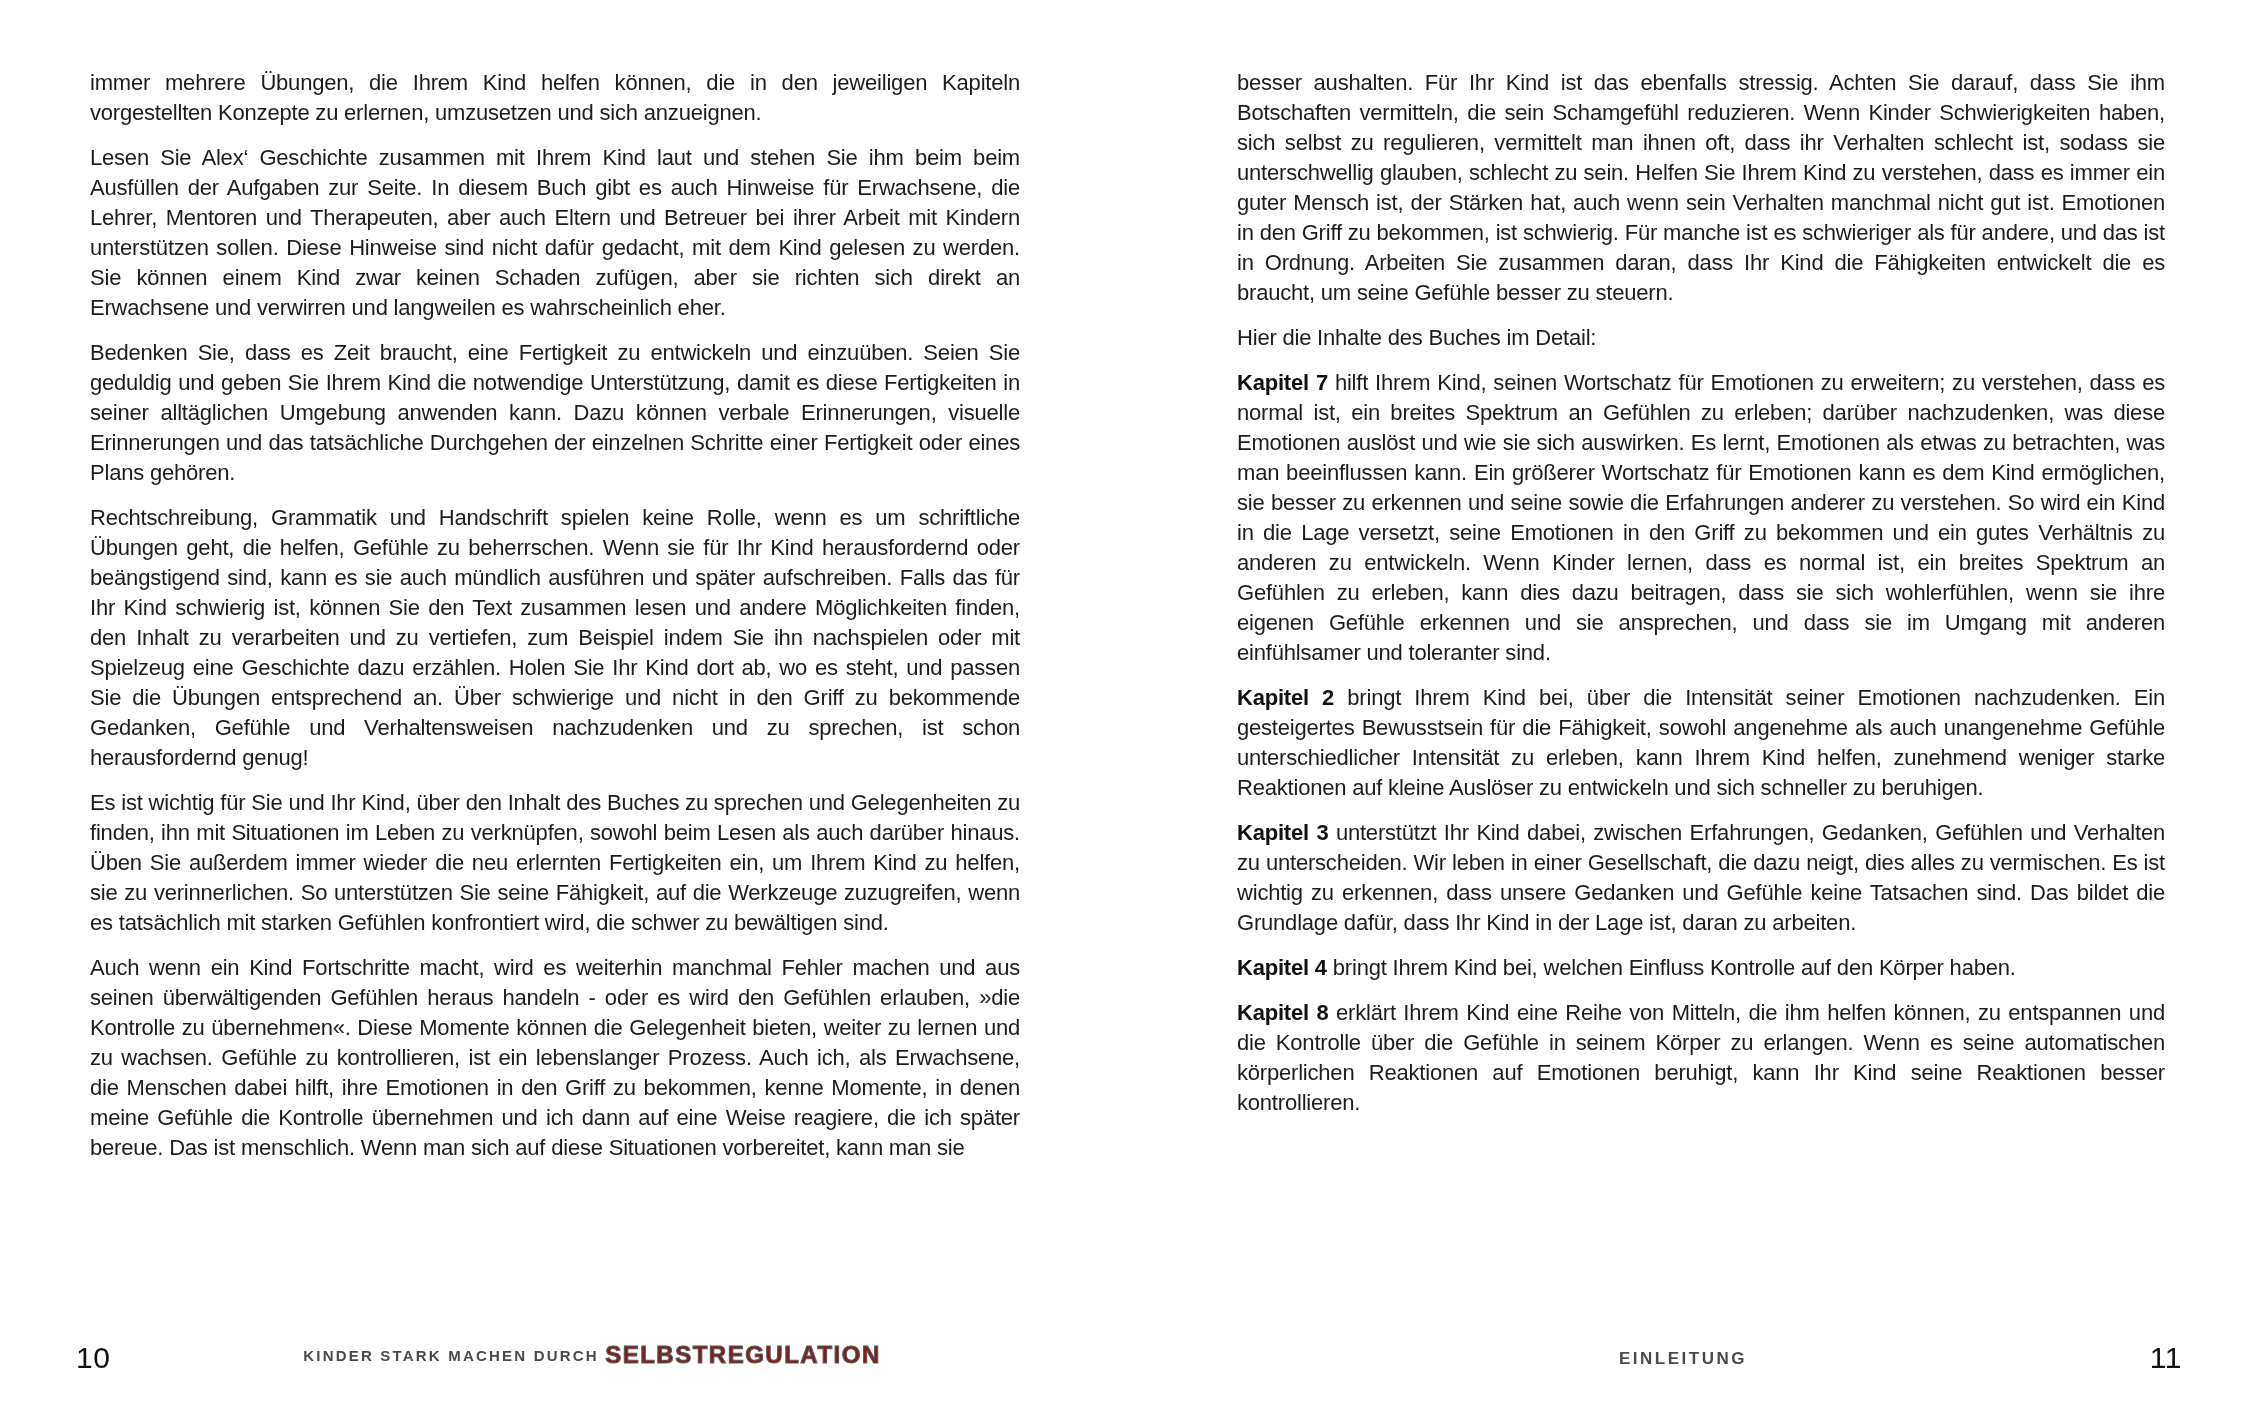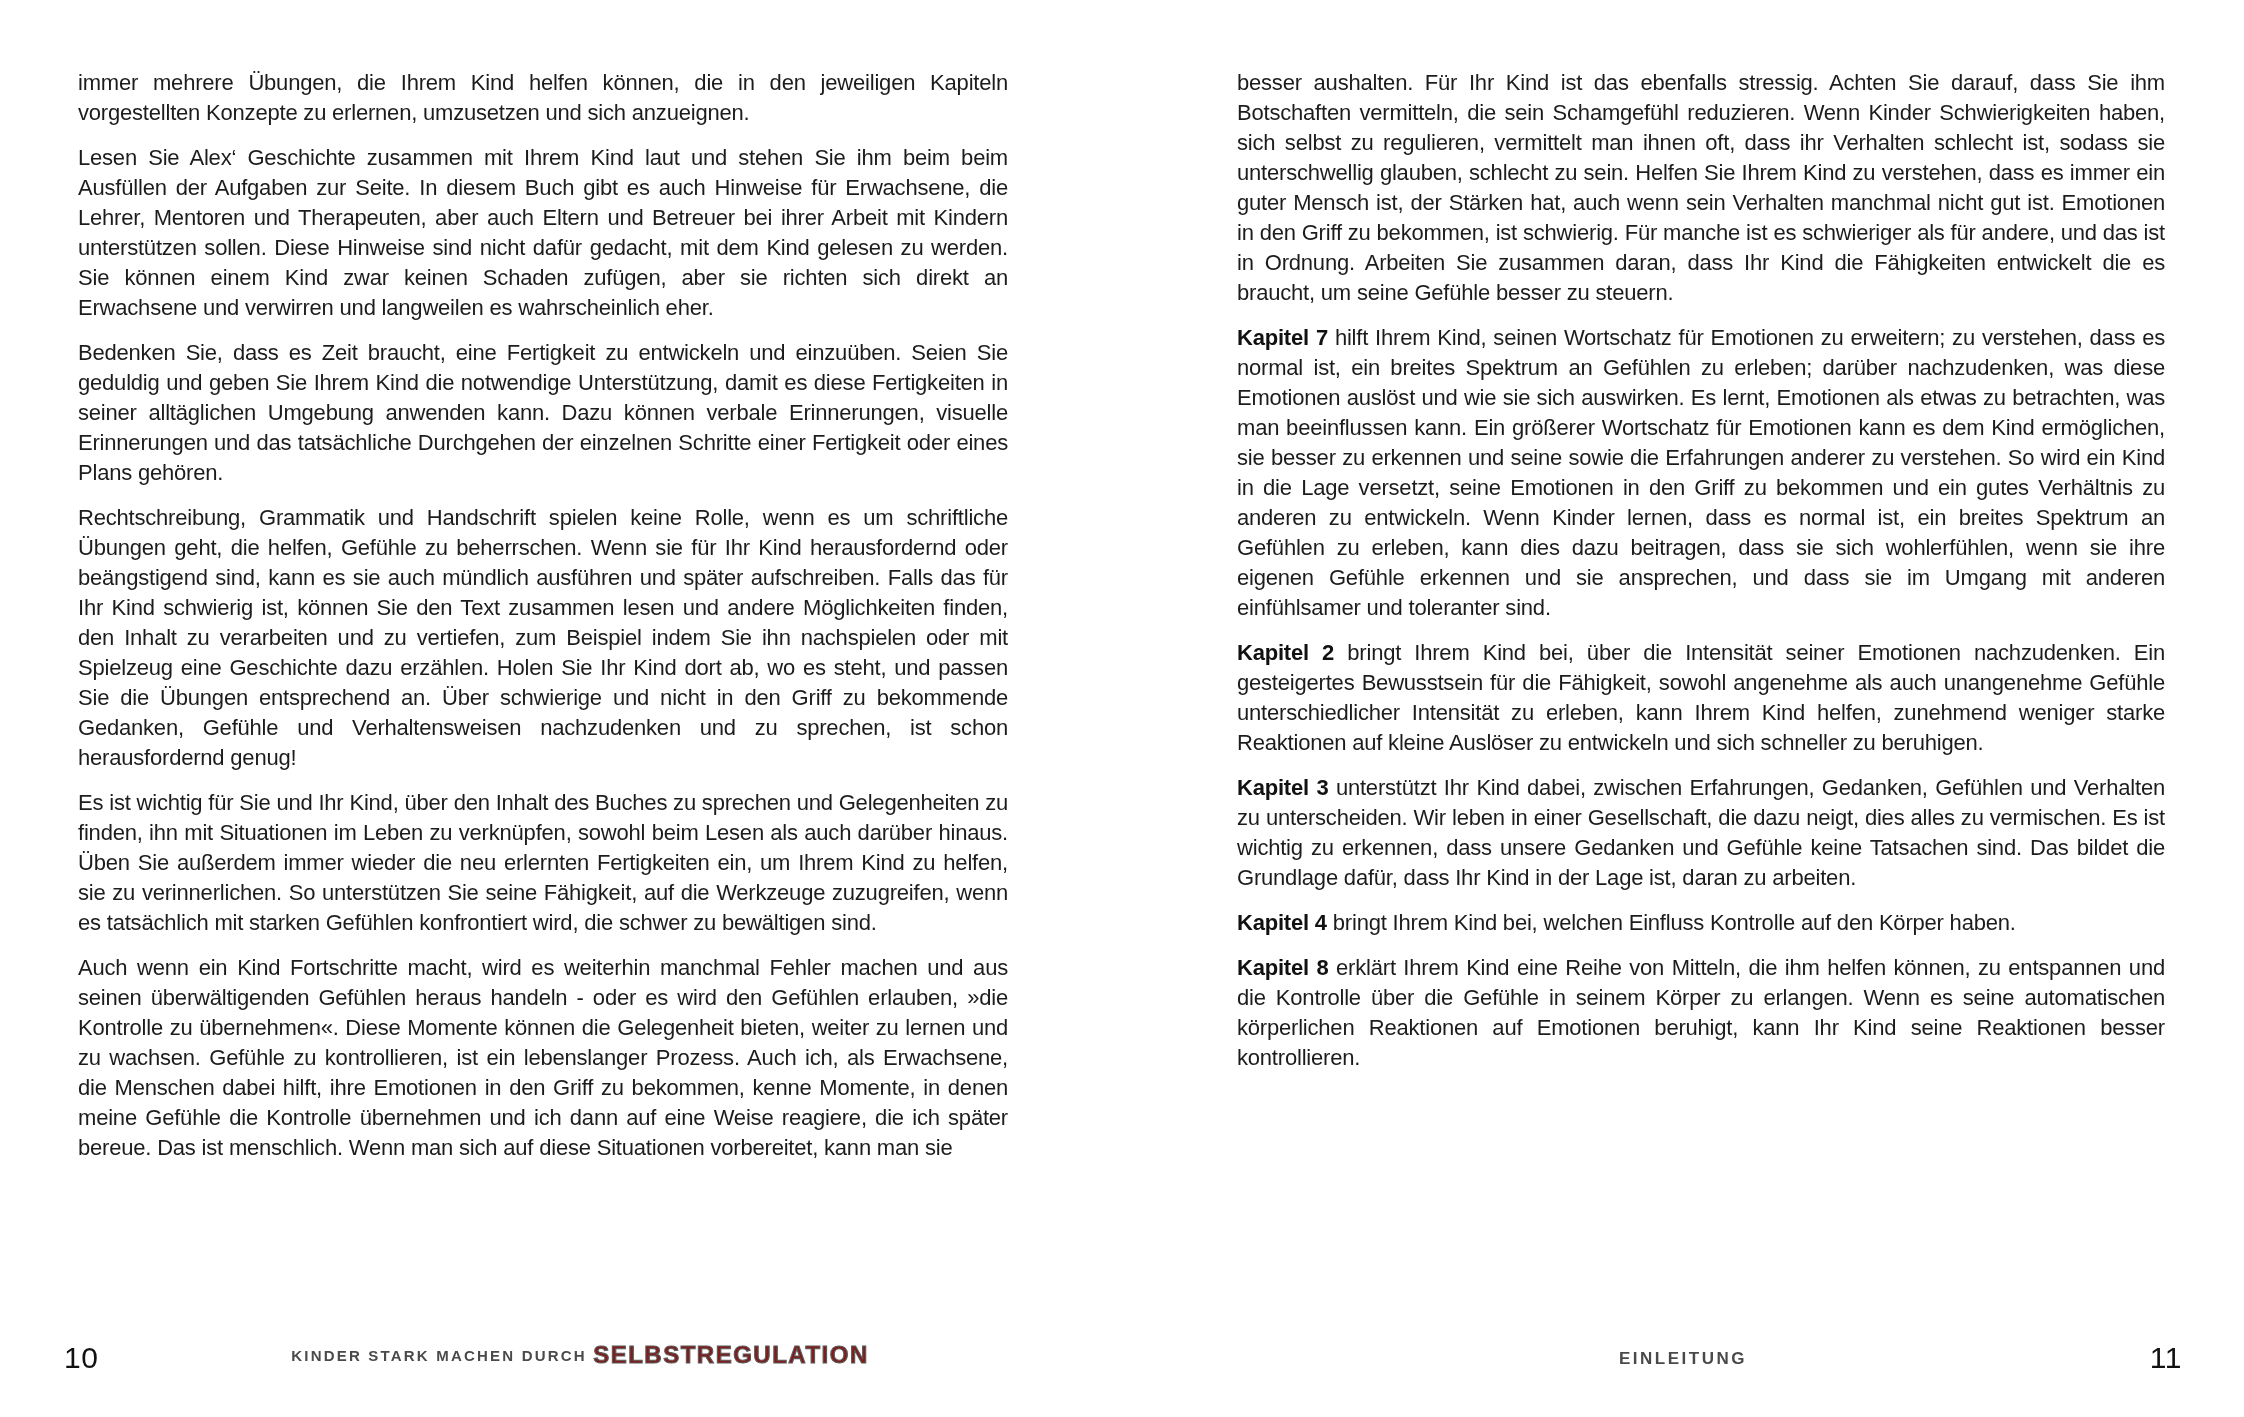--- a/index.html
+++ b/index.html
@@ -20,21 +20,21 @@
     inset: 0;
     background: #ffffff;
   }
   .page {
     position: absolute;
     top: 0;
     width: 1122px;
     height: 1417px;
     background: #ffffff;
   }
-  .page-left  { left: 0; padding-left: 38px; }
+  .page-left  { left: 12px; padding-left: 38px; }
   .page-right { left: 1122px; }
 
   .body-text {
     position: absolute;
     top: 68px;
     text-align: justify;
     font-size: 22px;
     line-height: 30px;
     letter-spacing: -0.2px;
     color: #1c1c1c;
@@ -111,20 +111,21 @@
 
     <div class="running-foot">
       <span>KINDER STARK MACHEN DURCH</span>
       <span class="series-highlight">SELBSTREGULATION</span>
     </div>
   </section>
 
   <section class="page page-right">
     <div class="body-text">
       <p>besser aushalten. Für Ihr Kind ist das ebenfalls stressig. Achten Sie darauf, dass Sie ihm Botschaften vermitteln, die sein Schamgefühl reduzieren. Wenn Kinder Schwierigkeiten haben, sich selbst zu regulieren, vermittelt man ihnen oft, dass ihr Verhalten schlecht ist, sodass sie unterschwellig glauben, schlecht zu sein. Helfen Sie Ihrem Kind zu verstehen, dass es immer ein guter Mensch ist, der Stärken hat, auch wenn sein Verhalten manchmal nicht gut ist. Emotionen in den Griff zu bekommen, ist schwierig. Für manche ist es schwieriger als für andere, und das ist in Ordnung. Arbeiten Sie zusammen daran, dass Ihr Kind die Fähigkeiten entwickelt die es braucht, um seine Gefühle besser zu steuern.</p>
+      <p class="lead-in">Hier die Inhalte des Buches im Detail:</p>
 
       <p>
         <strong class="chapter-label">Kapitel 7</strong>
         <span>hilft Ihrem Kind, seinen Wortschatz für Emotionen zu erweitern; zu verstehen, dass es normal ist, ein breites Spektrum an Gefühlen zu erleben; darüber nachzudenken, was diese Emotionen auslöst und wie sie sich auswirken. Es lernt, Emotionen als etwas zu betrachten, was man beeinflussen kann. Ein größerer Wortschatz für Emotionen kann es dem Kind ermöglichen, sie besser zu erkennen und seine sowie die Erfahrungen anderer zu verstehen. So wird ein Kind in die Lage versetzt, seine Emotionen in den Griff zu bekommen und ein gutes Verhältnis zu anderen zu entwickeln. Wenn Kinder lernen, dass es normal ist, ein breites Spektrum an Gefühlen zu erleben, kann dies dazu beitragen, dass sie sich wohlerfühlen, wenn sie ihre eigenen Gefühle erkennen und sie ansprechen, und dass sie im Umgang mit anderen einfühlsamer und toleranter sind.</span>
       </p>
       <p>
         <strong class="chapter-label">Kapitel 2</strong>
         <span>bringt Ihrem Kind bei, über die Intensität seiner Emotionen nachzudenken. Ein gesteigertes Bewusstsein für die Fähigkeit, sowohl angenehme als auch unangenehme Gefühle unterschiedlicher Intensität zu erleben, kann Ihrem Kind helfen, zunehmend weniger starke Reaktionen auf kleine Auslöser zu entwickeln und sich schneller zu beruhigen.</span>
       </p>
       <p>

